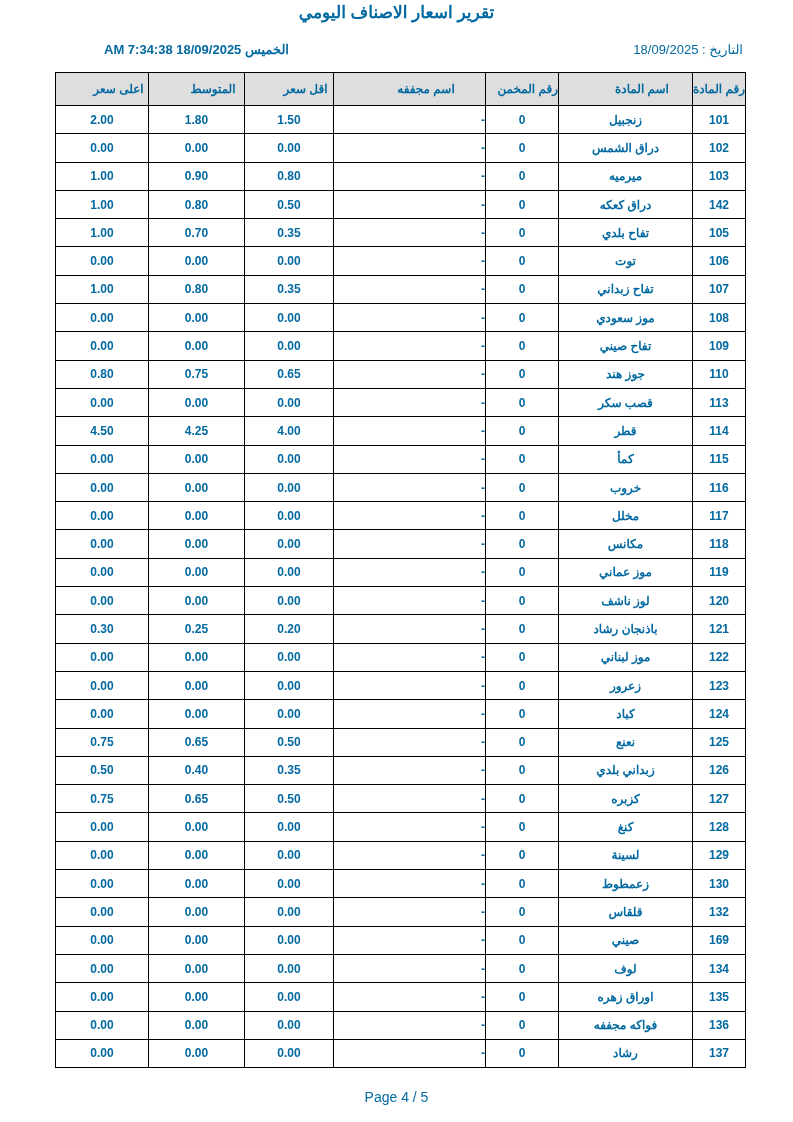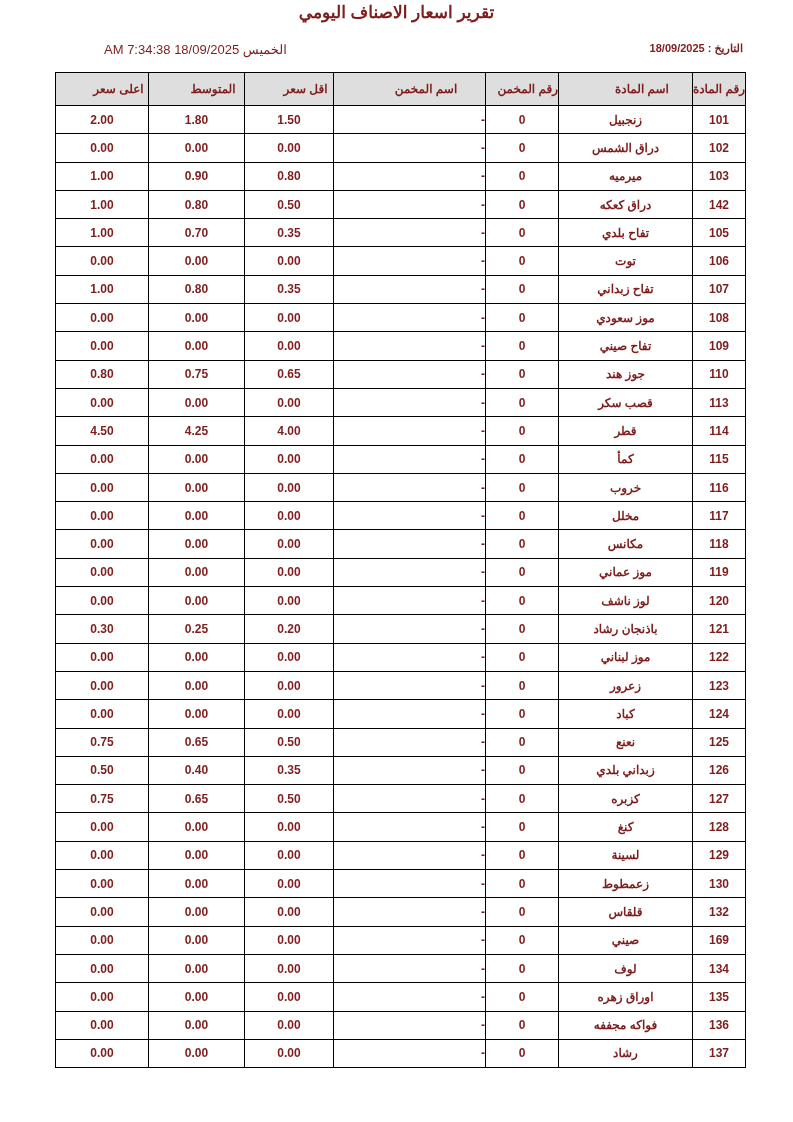--- a/index.html
+++ b/index.html
@@ -1,37 +1,37 @@
 <!DOCTYPE html>
 <html lang="ar"><head>
 <meta charset="utf-8">
 <style>
   html,body { margin:0; padding:0; background:#ffffff; }
   .page {
     position:relative;
     width:793px; height:1122px;
     background:#ffffff;
     font-family:"Liberation Sans", sans-serif;
-    color:#7f1d1d;
+    color:#0369a1;
     overflow:hidden;
   }
   .report-title {
     position:absolute; top:2px; left:0; right:0;
     text-align:center;
     font-size:17px; font-weight:bold;
     direction:rtl;
   }
   .dt-left {
     position:absolute; top:42px; left:104px;
-    font-size:13px; font-weight:normal;
+    font-size:13px; font-weight:bold;
     direction:rtl; unicode-bidi:plaintext;
   }
   .dt-right {
     position:absolute; top:42px; right:50px;
-    font-size:11px; font-weight:bold;
+    font-size:13px; font-weight:normal;
     direction:rtl;
   }
   table.prices {
     position:absolute; top:72px; left:55px;
     width:690px;
     border-collapse:collapse;
     table-layout:fixed;
     direction:rtl;
   }
   table.prices th, table.prices td {
@@ -87,21 +87,21 @@
       <col class="w-assname">
       <col class="w-min">
       <col class="w-avg">
       <col class="w-max">
     </colgroup>
     <thead>
       <tr id="header-row">
           <th>رقم المادة</th>
           <th>اسم المادة</th>
           <th>رقم المخمن</th>
-          <th>اسم المخمن</th>
+          <th>اسم مجففه</th>
           <th>اقل سعر</th>
           <th>المتوسط</th>
           <th>اعلى سعر</th>
         </tr>
     </thead>
     <tbody id="table-body">
         <tr>
           <td class="c-center">101</td>
           <td class="c-name">زنجبيل</td>
           <td class="c-center">0</td>
@@ -403,14 +403,15 @@
           <td class="c-name">رشاد</td>
           <td class="c-center">0</td>
           <td class="c-dash">-</td>
           <td class="c-center">0.00</td>
           <td class="c-center">0.00</td>
           <td class="c-center">0.00</td>
         </tr>
       </tbody>
   </table>
 
+  <div class="page-footer">Page 4 / 5</div>
 
 </div>
 
 </body></html>

